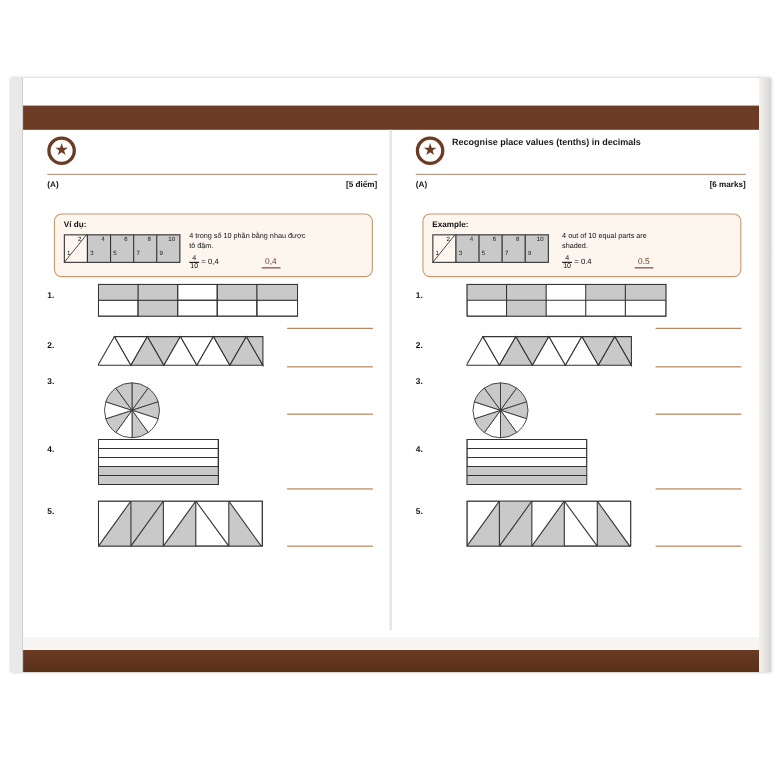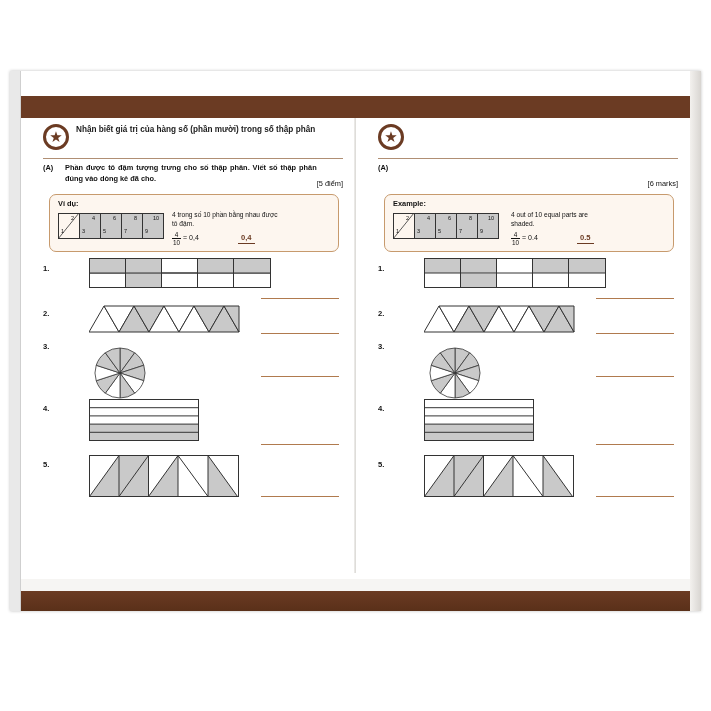--- a/index.html
+++ b/index.html
@@ -122,21 +122,21 @@
     position: absolute;
     left: 0; top: 0;
     font-weight: bold;
   }
   .instr .txt {
     display: block;
     margin-left: 22px;
     font-weight: bold;
     text-align: justify;
   }
-  .marks { float: right; font-weight: normal; margin-top: 16px; }
+  .marks { float: right; font-weight: bold; }
 
   
   .exbox {
     position: absolute;
     left: 28px; top: 76px;
     width: 288px; height: 56px;
     background: #fdf6ef;
     border: 1px solid #c79a6d;
     border-radius: 7px;
   }
@@ -164,21 +164,21 @@
   .frac .num { display:block; border-bottom: 1px solid #111; padding: 0 1px;}
   .frac .den { display:block; padding: 0 1px;}
   .ex-eq {
     position: absolute;
     font-size: 7px;
     color: #111;
   }
   .ex-ans {
     position: absolute;
     font-size: 7.6px;
-    font-weight: bold;
+    font-weight: normal;
     color: #6b3b23;
     border-bottom: 1px solid #6b3b23;
     padding: 0 3px 1px 3px;
   }
 
   
   .exgrid {
     position: absolute;
     left: 8px; top: 18px;
     width: 110px; height: 26px;
@@ -246,29 +246,27 @@
     <div class="spread"></div>
     <div class="topband"></div>
     <div class="gutter"></div>
 
     <div class="page-col page-left">
 
       <div class="hdr">
         <div class="badge">
           <span class="star">★</span>
         </div>
-        <div class="hdr-title">Nhận biết giá trị của hàng số (phần mười) trong số thập phân</div>
       </div>
       <div class="hdr-rule"></div>
 
       <div class="instr">
         <span class="lbl">(A)</span>
         <span class="txt">
           <span class="marks">[5 điểm]</span>
-          <span>Phần được tô đậm tượng trưng cho số thập phân. Viết số thập phân đúng vào dòng kẻ đã cho.</span>
         </span>
       </div>
 
       <div class="exbox">
         <div class="ex-label">Ví dụ:</div>
 
         <div class="exgrid">
           <div class="cell" style="left:0px;"></div>
           <div class="cell shaded" style="left:21px;"></div>
           <div class="cell shaded" style="left:42px;"></div>
@@ -414,20 +412,21 @@
       <div class="pg-num">14</div>
       <div class="foot-txt">Toán tài năng . Từng bước chinh phục Toán học</div>
     </div>
 
     <div class="page-col page-right">
 
       <div class="hdr">
         <div class="badge">
           <span class="star">★</span>
         </div>
+        <div class="hdr-title">Recognise place values (tenths) in decimals</div>
       </div>
       <div class="hdr-rule"></div>
 
       <div class="instr">
         <span class="lbl">(A)</span>
         <span class="txt">
           <span class="marks">[6 marks]</span>
         </span>
       </div>
 

